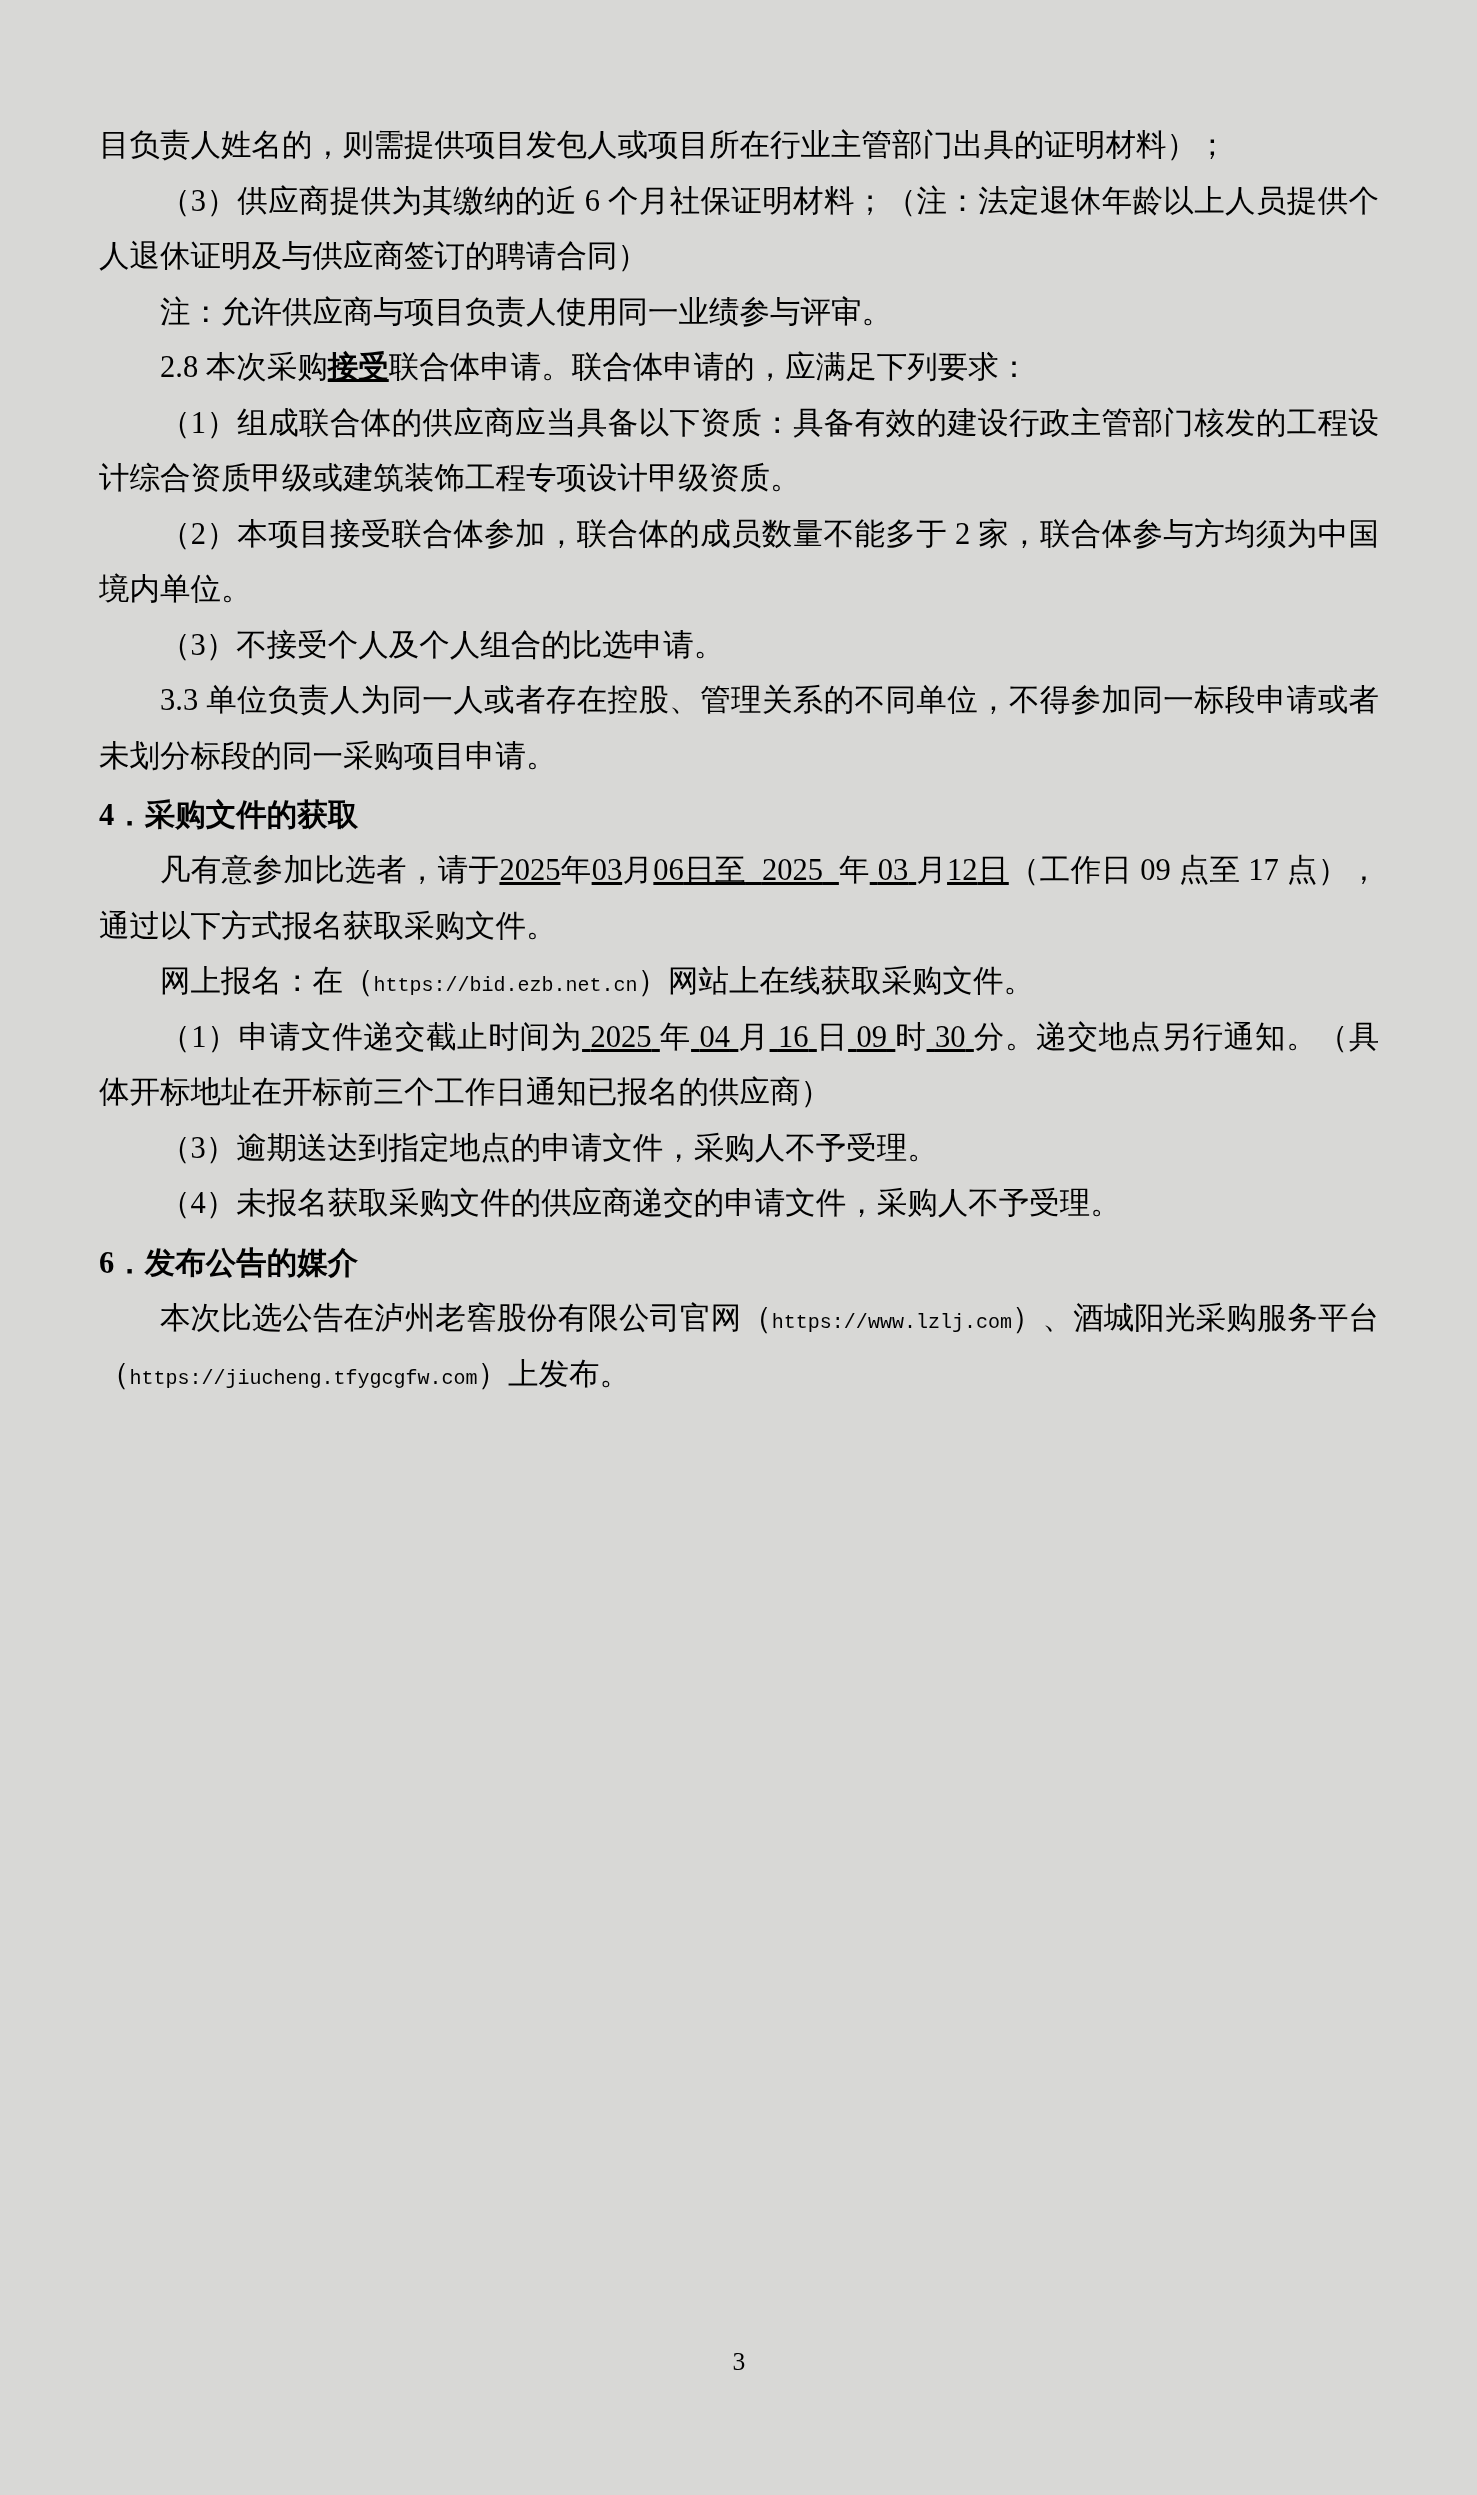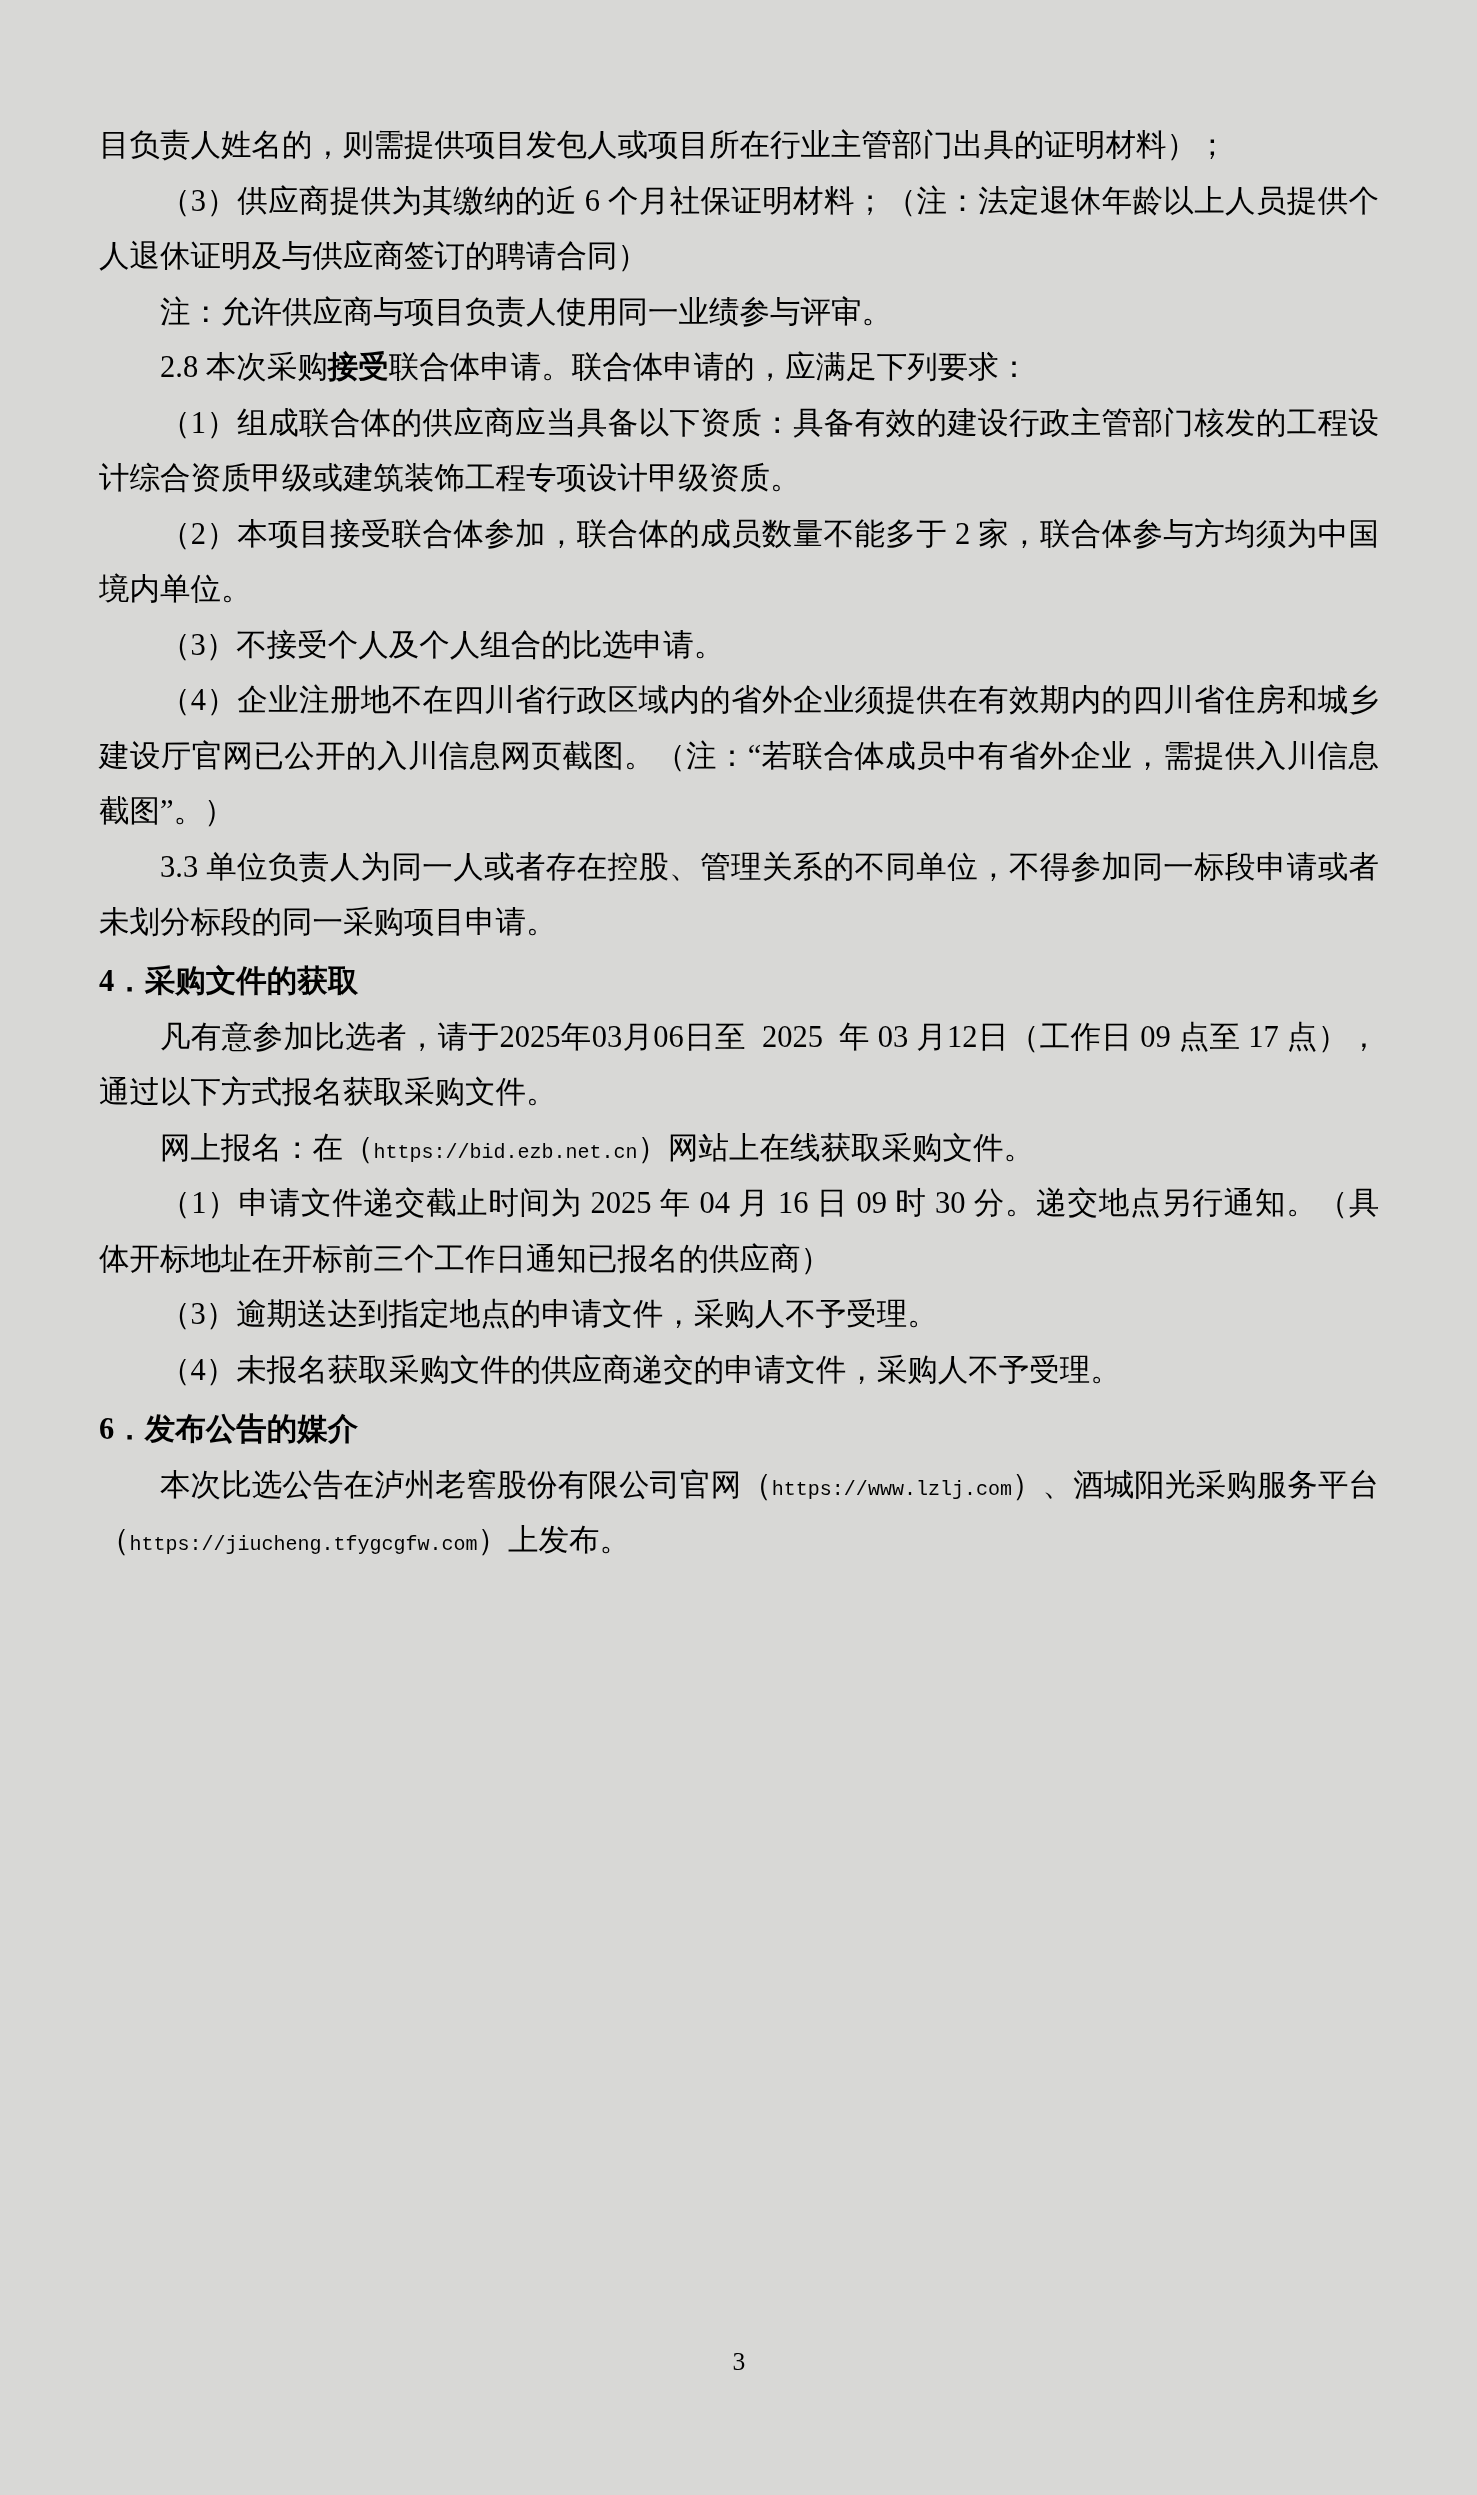--- a/index.html
+++ b/index.html
@@ -35,20 +35,21 @@
   }
   .heading {
     font-weight: bold;
     margin-top: 3.9px;
     text-indent: 0;
   }
   .bold {
     font-weight: bold;
   }
   .ul {
+    text-decoration: underline;
   }
   .mono {
     font-family: "Liberation Mono", "DejaVu Sans Mono", monospace;
     font-size: 20px;
   }
   .pagenum {
     position: absolute;
     bottom: 118px;
     left: 0;
     width: 100%;
@@ -70,21 +71,20 @@
     <p class="para indent2">注：允许供应商与项目负责人使用同一业绩参与评审。</p>
 
     <p class="para indent2"><span>2.8 本次采购</span><span class="bold ul">接受</span><span>联合体申请。联合体申请的，应满足下列要求：</span></p>
 
     <p class="para indent2">（1）组成联合体的供应商应当具备以下资质：具备有效的建设行政主管部门核发的工程设计综合资质甲级或建筑装饰工程专项设计甲级资质。</p>
 
     <p class="para indent2">（2）本项目接受联合体参加，联合体的成员数量不能多于 2 家，联合体参与方均须为中国境内单位。</p>
 
     <p class="para indent2">（3）不接受个人及个人组合的比选申请。</p>
 
-    <p class="para indent2">（4）企业注册地不在四川省行政区域内的省外企业须提供在有效期内的四川省住房和城乡建设厅官网已公开的入川信息网页截图。（注：“若联合体成员中有省外企业，需提供入川信息截图”。）</p>
 
     <p class="para indent2">3.3 单位负责人为同一人或者存在控股、管理关系的不同单位，不得参加同一标段申请或者未划分标段的同一采购项目申请。</p>
 
     <p class="para heading">4．采购文件的获取</p>
 
     <p class="para indent2"><span>凡有意参加比选者，请于</span><span class="ul">2025</span><span>年</span><span class="ul">03</span><span>月</span><span class="ul">06</span><span class="ul">日至</span><span class="ul">&nbsp;&nbsp;</span><span class="ul">2025</span><span class="ul">&nbsp;&nbsp;</span><span>年</span><span class="ul">&nbsp;</span><span class="ul">03</span><span class="ul">&nbsp;</span><span>月</span><span class="ul">12</span><span class="ul">日</span><span>（工作日 09 点至 17 点），通过以下方式报名获取采购文件。</span></p>
 
     <p class="para indent2"><span>网上报名：在（</span><span class="mono">https://bid.ezb.net.cn</span><span>）网站上在线获取采购文件。</span></p>
 
 

